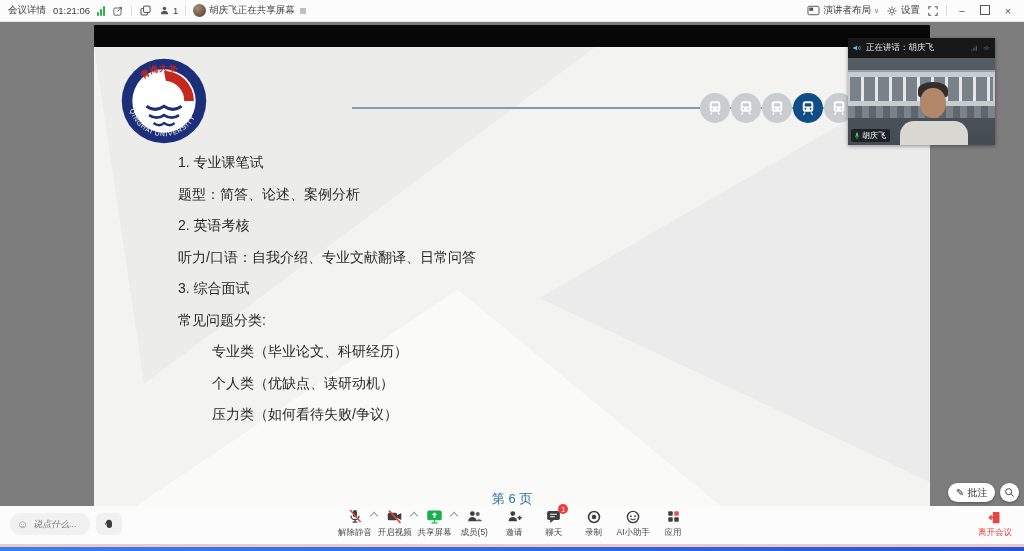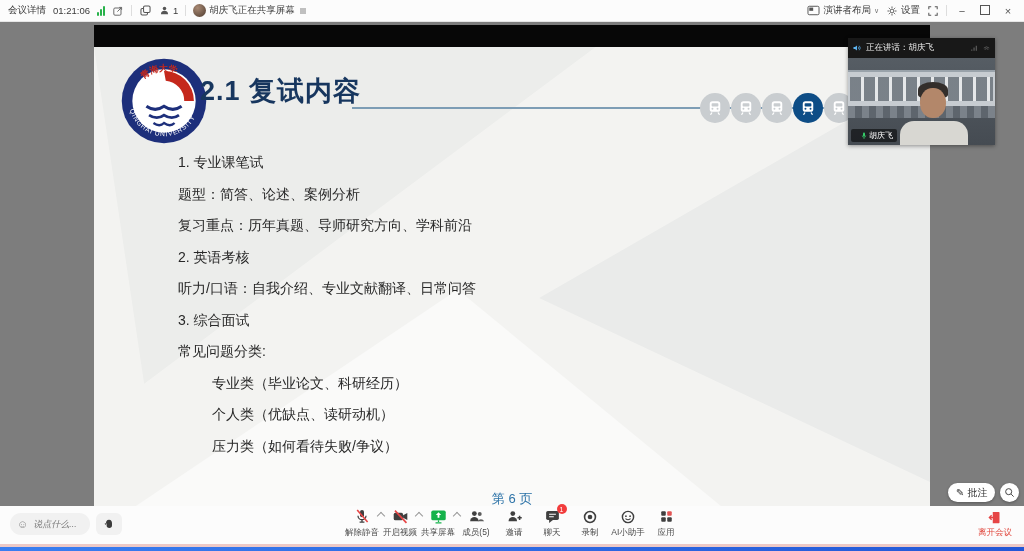--- a/index.html
+++ b/index.html
@@ -42,37 +42,37 @@
   .v-body{position:relative;height:87px;background:linear-gradient(#565d64,#454b52);overflow:hidden;}
   .v-cab{position:absolute;left:0;right:0;top:12px;height:36px;background:#c7ccd1;border-top:2px solid #99a2aa;}
   .v-cab:after{content:"";position:absolute;left:2px;right:2px;top:5px;height:24px;
      background:repeating-linear-gradient(90deg,rgba(45,55,65,.5) 0 11px,rgba(255,255,255,.55) 11px 14px);}
   .v-counter{position:absolute;left:0;right:0;top:48px;height:12px;
      background:repeating-linear-gradient(90deg,#7b828a 0 7px,#5e656d 7px 14px);}
   .v-hair{position:absolute;left:70px;top:24px;width:30px;height:16px;border-radius:50% 50% 20% 20%;background:#332e2b;}
   .v-face{position:absolute;left:72px;top:30px;width:26px;height:30px;border-radius:48%;background:#b3876a;}
   .v-shldr{position:absolute;left:52px;bottom:-4px;width:68px;height:28px;border-radius:14px 14px 0 0;background:#d8d7d2;}
   .v-name{position:absolute;left:3px;bottom:3px;background:rgba(0,0,0,.55);border-radius:2px;color:#fff;
-          font-size:8px;padding:1px 4px 1px 10px;display:flex;align-items:center;gap:2px;}
+          font-size:8px;padding:1px 4px 1px 3px;display:flex;align-items:center;gap:2px;}
   
   .annogrp{left:948px;top:483px;display:flex;gap:5px;align-items:center;z-index:25;}
   .anno-pill{background:#fff;border-radius:10px;height:19px;display:flex;align-items:center;gap:3px;
              padding:0 8px;font-size:10px;color:#333;box-shadow:0 1px 3px rgba(0,0,0,.3);}
   .anno-zoom{width:19px;height:19px;border-radius:50%;background:#fff;display:flex;align-items:center;
              justify-content:center;box-shadow:0 1px 3px rgba(0,0,0,.3);}
   
   .bottombar{left:0;top:506px;width:1024px;height:38px;background:#fcfcfc;z-index:40;}
   .msggrp{left:10px;top:513px;display:flex;gap:6px;z-index:41;}
   .msgbox{width:66px;height:22px;border-radius:11px;background:#f1f1f1;display:flex;align-items:center;
           padding:0 7px;gap:3px;}
   .msgbox input{border:none;background:transparent;outline:none;width:48px;font-size:9px;color:#777;
                 font-family:"Liberation Sans","DejaVu Sans",sans-serif;font-style:italic;}
   .smile{color:#8a8a8a;font-size:11px;line-height:1;}
   .handbtn{width:26px;height:22px;border-radius:6px;background:#f1f1f1;display:flex;align-items:center;justify-content:center;}
-  .ctrgrp{left:336px;top:508px;width:356px;height:35px;display:flex;justify-content:center;z-index:41;}
+  .ctrgrp{left:336px;top:508px;width:356px;height:35px;display:flex;justify-content:space-between;z-index:41;}
   .citem{position:relative;width:38px;display:flex;flex-direction:column;align-items:center;gap:2px;cursor:default;}
   .citem .lbl{font-size:8.5px;color:#4a4a4a;white-space:nowrap;}
   .citem .ic{height:17px;display:flex;align-items:center;}
   .caret{position:absolute;right:-3px;top:5px;width:5px;height:5px;border-left:1.4px solid #9a9a9a;
          border-top:1.4px solid #9a9a9a;transform:rotate(45deg);}
   .badge{position:absolute;top:-4px;right:-6px;min-width:10px;height:10px;border-radius:5px;background:#f23c3c;
          color:#fff;font-size:7px;display:flex;align-items:center;justify-content:center;padding:0 2px;box-sizing:border-box;}
   .leavegrp{right:12px;top:510px;display:flex;flex-direction:column;align-items:center;gap:2px;z-index:41;}
   .leavegrp .lbl{font-size:8.5px;color:#e0473d;white-space:nowrap;}
   .strip-pink{left:0;top:544px;width:1024px;height:3px;background:#eec9c6;z-index:40;}
@@ -164,21 +164,20 @@
       <path d="M33 66 q9 6 17 0 q9 6 17 0" stroke="#1d2f7b" stroke-width="3" fill="none"></path>
       <path d="M38 75 q7 5 12 0 q7 5 12 0" stroke="#1d2f7b" stroke-width="2.6" fill="none"></path>
       <defs>
         <path id="arcTop" d="M16 50 A34 34 0 0 1 84 50"></path>
         <path id="arcBot" d="M10 50 A40 40 0 0 0 90 50"></path>
       </defs>
       <text font-size="10" fill="#c5281c" font-weight="bold"><textPath href="#arcTop" startOffset="26%">青海大学</textPath></text>
       <text font-size="7.5" fill="#ffffff" letter-spacing="1"><textPath href="#arcBot" startOffset="8%">QINGHAI UNIVERSITY</textPath></text>
     </svg>
 
-    <div class="abs slide-title">2.1 复试内容</div>
     <div class="abs title-line"></div>
 
     <span class="abs train" style="left:606px">
         <svg width="18" height="18" viewBox="0 0 24 24">
           <rect x="5" y="3" width="14" height="14" rx="3.5" fill="#fff"></rect>
           <rect x="7.5" y="5.5" width="9" height="4.5" rx="1" fill="currentColor"></rect>
           <circle cx="8.6" cy="13" r="1.3" fill="currentColor"></circle>
           <circle cx="15.4" cy="13" r="1.3" fill="currentColor"></circle>
           <path d="M8 18l-2 3M16 18l2 3" stroke="#fff" stroke-width="1.8"></path>
         </svg>
@@ -216,21 +215,20 @@
           <rect x="7.5" y="5.5" width="9" height="4.5" rx="1" fill="currentColor"></rect>
           <circle cx="8.6" cy="13" r="1.3" fill="currentColor"></circle>
           <circle cx="15.4" cy="13" r="1.3" fill="currentColor"></circle>
           <path d="M8 18l-2 3M16 18l2 3" stroke="#fff" stroke-width="1.8"></path>
         </svg>
       </span>
 
     <div class="abs content">
       <div class="l0">1. 专业课笔试</div>
       <div class="l1">题型：简答、论述、案例分析</div>
-      <div class="l1">复习重点：历年真题、导师研究方向、学科前沿</div>
       <div class="l0">2. 英语考核</div>
       <div class="l1">听力/口语：自我介绍、专业文献翻译、日常问答</div>
       <div class="l0">3. 综合面试</div>
       <div class="l1">常见问题分类:</div>
       <div class="l2">专业类（毕业论文、科研经历）</div>
       <div class="l2">个人类（优缺点、读研动机）</div>
       <div class="l2">压力类（如何看待失败/争议）</div>
     </div>
 
     <div class="abs pagenum">第 6 页</div>

